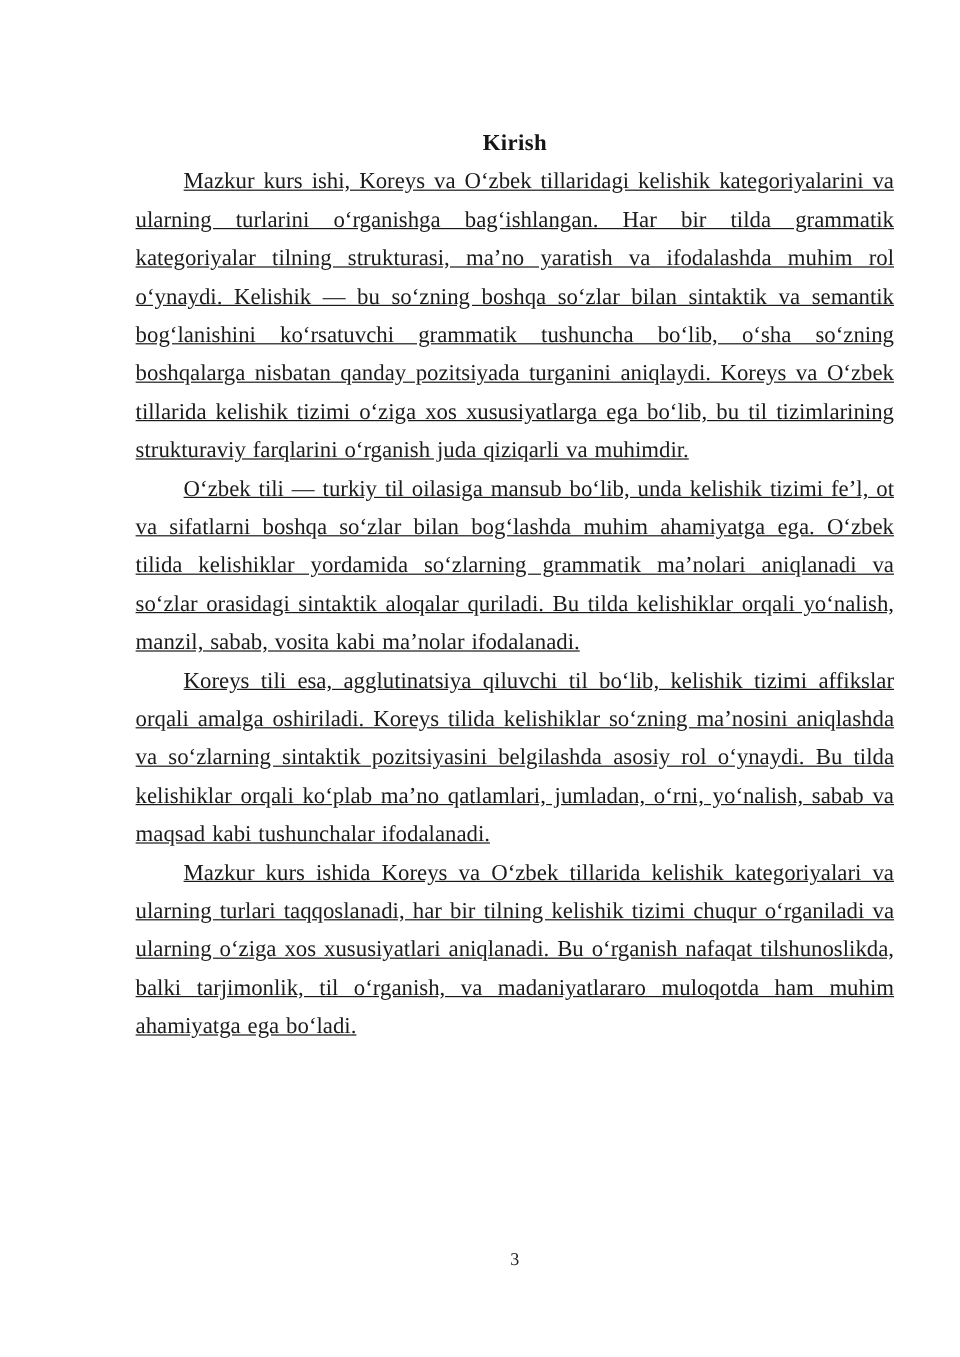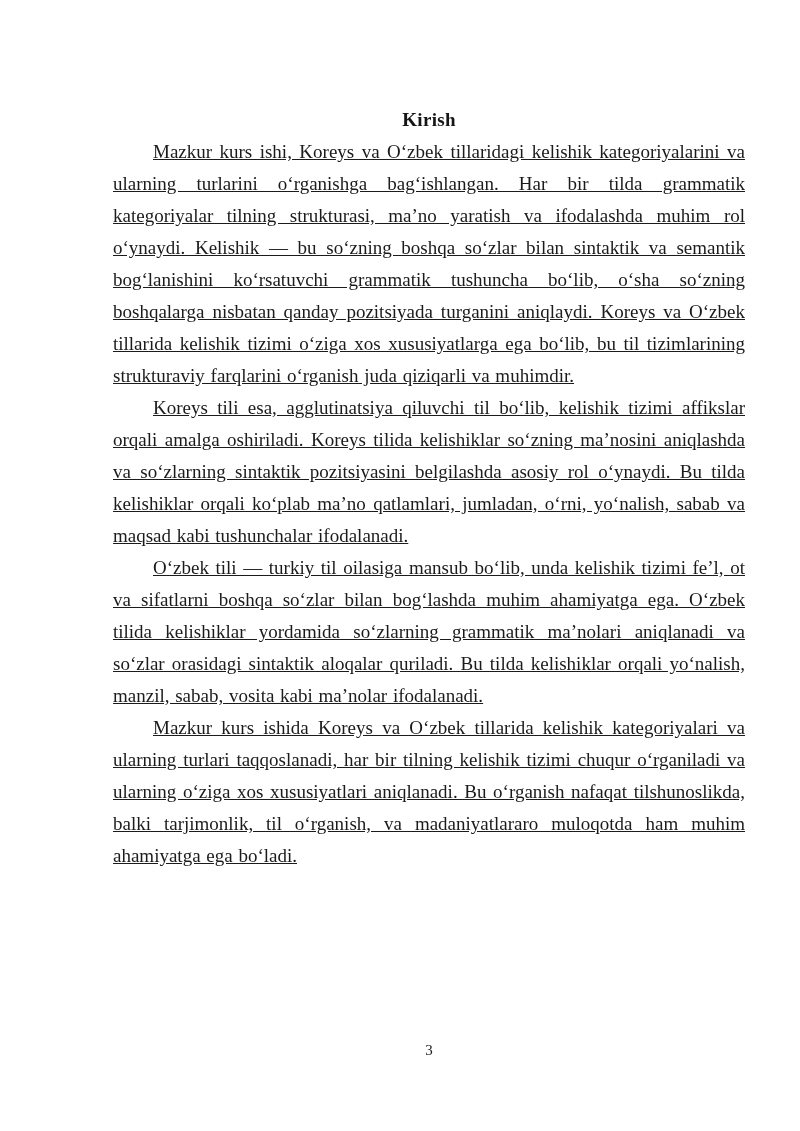--- a/index.html
+++ b/index.html
@@ -59,20 +59,20 @@
 </style>
 </head>
 <body>
 
 <div class="page">
 
   <h1 class="doc-title">Kirish</h1>
 
   <div class="doc-body">
     <p>Mazkur kurs ishi, Koreys va Oʻzbek tillaridagi kelishik kategoriyalarini va ularning turlarini oʻrganishga bagʻishlangan. Har bir tilda grammatik kategoriyalar tilning strukturasi, maʼno yaratish va ifodalashda muhim rol oʻynaydi. Kelishik — bu soʻzning boshqa soʻzlar bilan sintaktik va semantik bogʻlanishini koʻrsatuvchi grammatik tushuncha boʻlib, oʻsha soʻzning boshqalarga nisbatan qanday pozitsiyada turganini aniqlaydi. Koreys va Oʻzbek tillarida kelishik tizimi oʻziga xos xususiyatlarga ega boʻlib, bu til tizimlarining strukturaviy farqlarini oʻrganish juda qiziqarli va muhimdir.</p>
+    <p>Oʻzbek tili — turkiy til oilasiga mansub boʻlib, unda kelishik tizimi feʼl, ot va sifatlarni boshqa soʻzlar bilan bogʻlashda muhim ahamiyatga ega. Oʻzbek tilida kelishiklar yordamida soʻzlarning grammatik maʼnolari aniqlanadi va soʻzlar orasidagi sintaktik aloqalar quriladi. Bu tilda kelishiklar orqali yoʻnalish, manzil, sabab, vosita kabi maʼnolar ifodalanadi.</p>
     <p>Koreys tili esa, agglutinatsiya qiluvchi til boʻlib, kelishik tizimi affikslar orqali amalga oshiriladi. Koreys tilida kelishiklar soʻzning maʼnosini aniqlashda va soʻzlarning sintaktik pozitsiyasini belgilashda asosiy rol oʻynaydi. Bu tilda kelishiklar orqali koʻplab maʼno qatlamlari, jumladan, oʻrni, yoʻnalish, sabab va maqsad kabi tushunchalar ifodalanadi.</p>
-    <p>Oʻzbek tili — turkiy til oilasiga mansub boʻlib, unda kelishik tizimi feʼl, ot va sifatlarni boshqa soʻzlar bilan bogʻlashda muhim ahamiyatga ega. Oʻzbek tilida kelishiklar yordamida soʻzlarning grammatik maʼnolari aniqlanadi va soʻzlar orasidagi sintaktik aloqalar quriladi. Bu tilda kelishiklar orqali yoʻnalish, manzil, sabab, vosita kabi maʼnolar ifodalanadi.</p>
     <p>Mazkur kurs ishida Koreys va Oʻzbek tillarida kelishik kategoriyalari va ularning turlari taqqoslanadi, har bir tilning kelishik tizimi chuqur oʻrganiladi va ularning oʻziga xos xususiyatlari aniqlanadi. Bu oʻrganish nafaqat tilshunoslikda, balki tarjimonlik, til oʻrganish, va madaniyatlararo muloqotda ham muhim ahamiyatga ega boʻladi.</p>
   </div>
 
   <div class="page-number">3</div>
 
 </div>
 
 </body></html>

